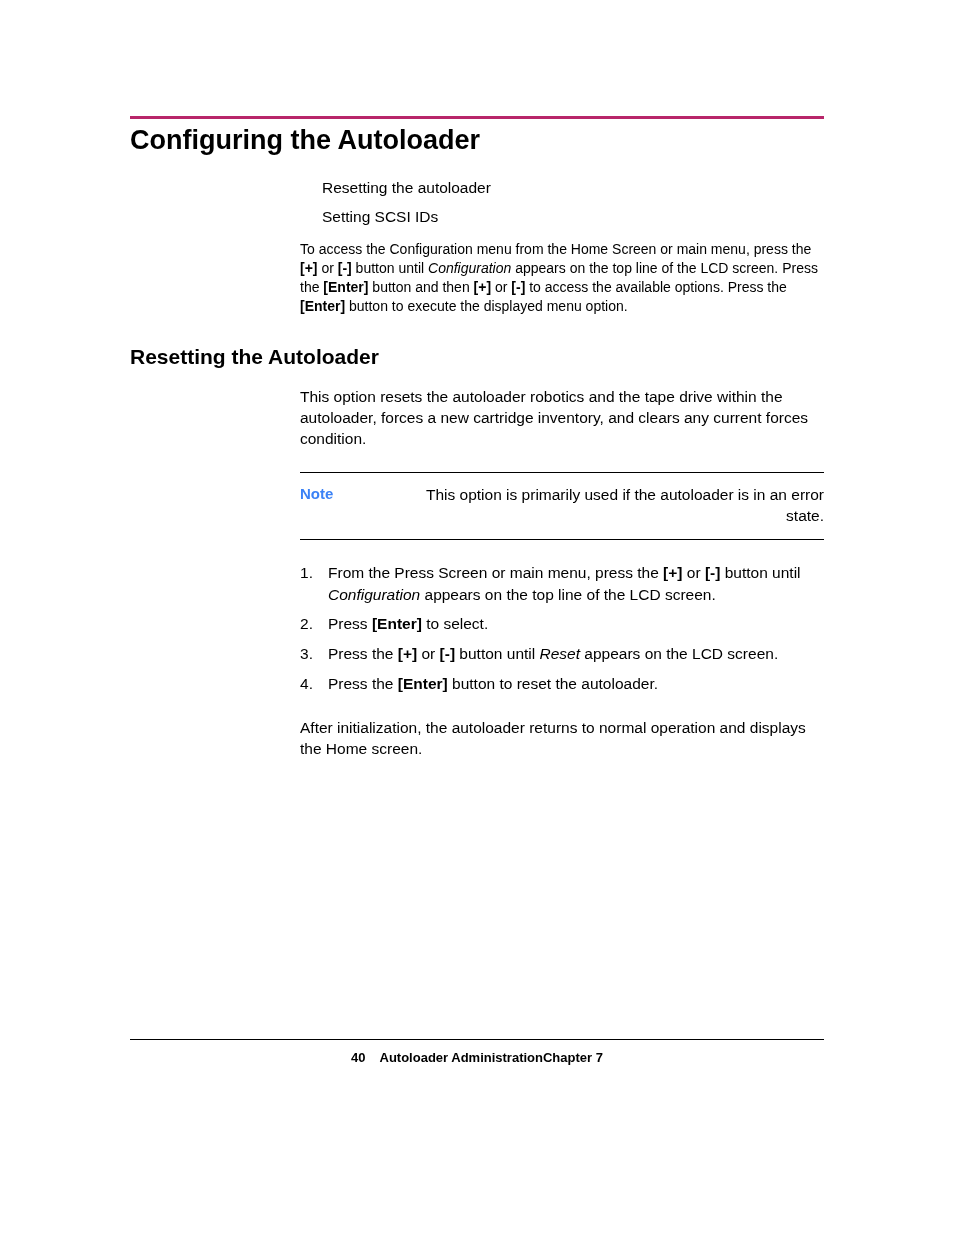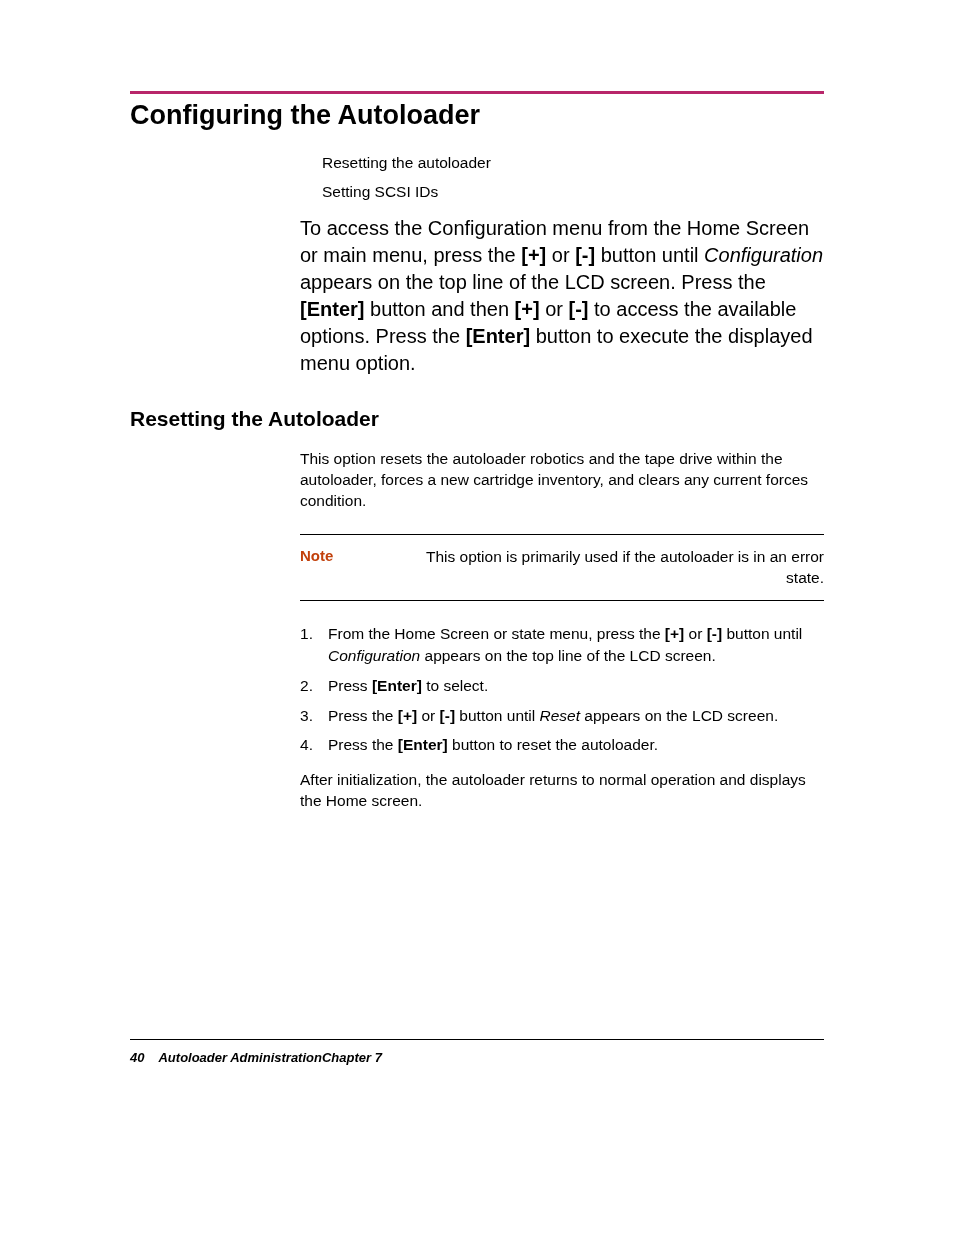--- a/index.html
+++ b/index.html
@@ -9,21 +9,21 @@
     }
     body {
       width: 954px;
       height: 1235px;
       background: #ffffff;
       font-family: Arial, Helvetica, sans-serif;
       position: relative;
       color: #000000;
     }
     .page {
-      padding: 91px 130px 0 130px;
+      padding: 116px 130px 0 130px;
     }
     .accent-rule {
       height: 3px;
       background: #b8266a;
       margin-bottom: 6px;
     }
     .h1 {
       font-size: 27px;
       font-weight: bold;
       margin-bottom: 22px;
@@ -38,41 +38,41 @@
       list-style: none;
       margin-left: 192px;
       margin-bottom: 12px;
     }
     .options-list li {
       font-size: 15.5px;
       line-height: 1.35;
       margin-bottom: 8px;
     }
     .access-para {
-      font-size: 20px;
+      font-size: 14px;
       line-height: 1.35;
       margin-left: 170px;
       margin-bottom: 30px;
     }
     .h2 {
       font-size: 21px;
       font-weight: bold;
       margin-bottom: 18px;
     }
     .note-block {
       margin-left: 170px;
       border-top: 1.5px solid #000;
       border-bottom: 1.5px solid #000;
       padding: 12px 0;
       display: flex;
       margin-top: 22px;
       margin-bottom: 22px;
     }
     .note-label {
-      color: #c2410c;
+      color: #3b82f6;
       font-weight: bold;
       font-size: 15px;
       width: 90px;
       flex-shrink: 0;
     }
     .note-text {
       font-size: 15.5px;
       line-height: 1.35;
       text-align: right;
     }
@@ -101,23 +101,22 @@
       bottom: 195px;
       height: 1.5px;
       background: #000;
     }
     .footer {
       position: absolute;
       left: 130px;
       right: 130px;
       bottom: 170px;
       display: flex;
-      justify-content: flex-start;
+      justify-content: center;
       font-size: 13px;
-      font-style: italic;
     }
     .footer-left {
       display: flex;
       gap: 14px;
     }
     .footer-page {
       font-weight: bold;
     }
     .footer-title {
       font-weight: bold;
@@ -154,34 +153,34 @@
   <p class="body-text">This option resets the autoloader robotics and the tape drive within the autoloader, forces a new cartridge inventory, and clears any current forces condition.</p>
 
   <div class="note-block">
     <div class="note-label">Note</div>
     <div class="note-text">This option is primarily used if the autoloader is in an error state.</div>
   </div>
 
 
   <ol class="steps-list">
     <li>
-      <span>From the Home Screen or state menu, press the </span><span class="bold">[+]</span><span> or </span><span class="bold">[-]</span><span> button until </span><span class="italic">Configuration</span><span> appears on the top line of the LCD screen.</span>
+      <span>From the Press Screen or main menu, press the </span><span class="bold">[+]</span><span> or </span><span class="bold">[-]</span><span> button until </span><span class="italic">Configuration</span><span> appears on the top line of the LCD screen.</span>
     </li>
     <li>
       <span>Press </span><span class="bold">[Enter]</span><span> to select.</span>
     </li>
     <li>
       <span>Press the </span><span class="bold">[+]</span><span> or </span><span class="bold">[-]</span><span> button until </span><span class="italic">Reset</span><span> appears on the LCD screen.</span>
     </li>
     <li>
       <span>Press the </span><span class="bold">[Enter]</span><span> button to reset the autoloader.</span>
     </li>
   </ol>
 
-  <p class="body-text" style="margin-top:14px;">After initialization, the autoloader returns to normal operation and displays the Home screen.</p>
+  <p class="body-text" style="margin-top:24px;">After initialization, the autoloader returns to normal operation and displays the Home screen.</p>
 </div>
 
 <div class="footer-rule"></div>
 <div class="footer">
   <div class="footer-left">
     <span class="footer-page">40</span>
     <span class="footer-title">Autoloader Administration</span>
   </div>
   <span class="footer-chapter">Chapter 7</span>
 </div>

